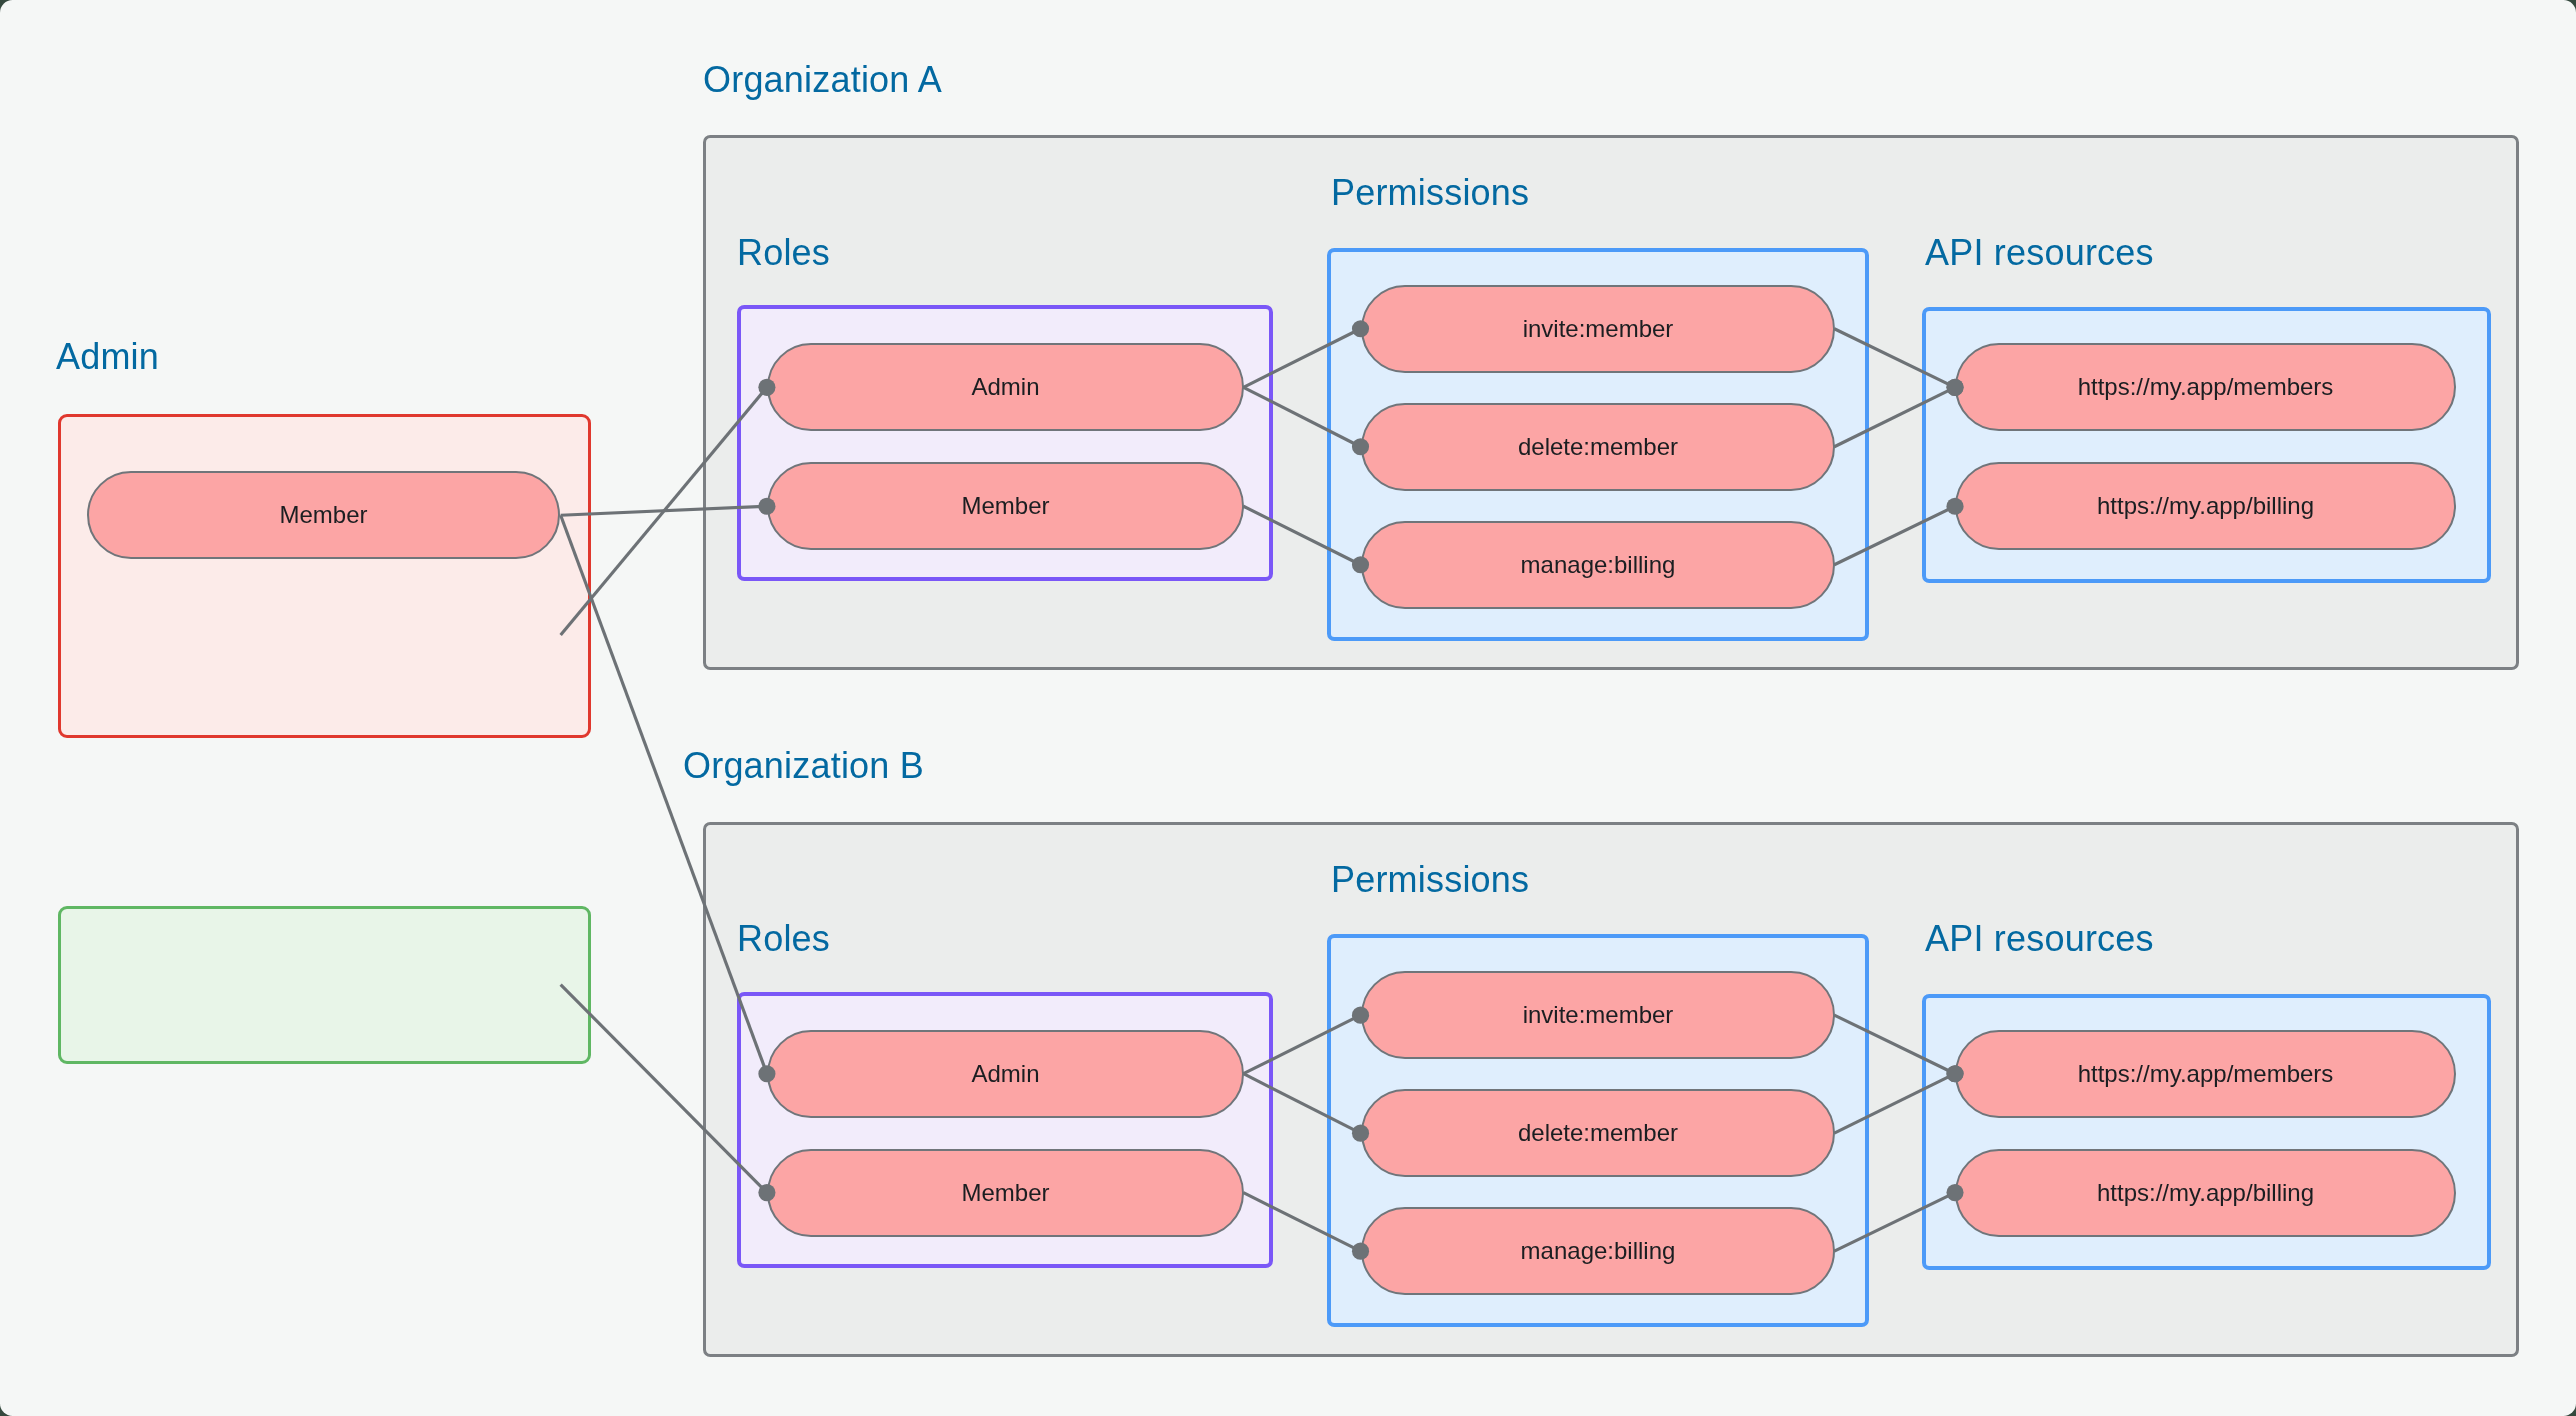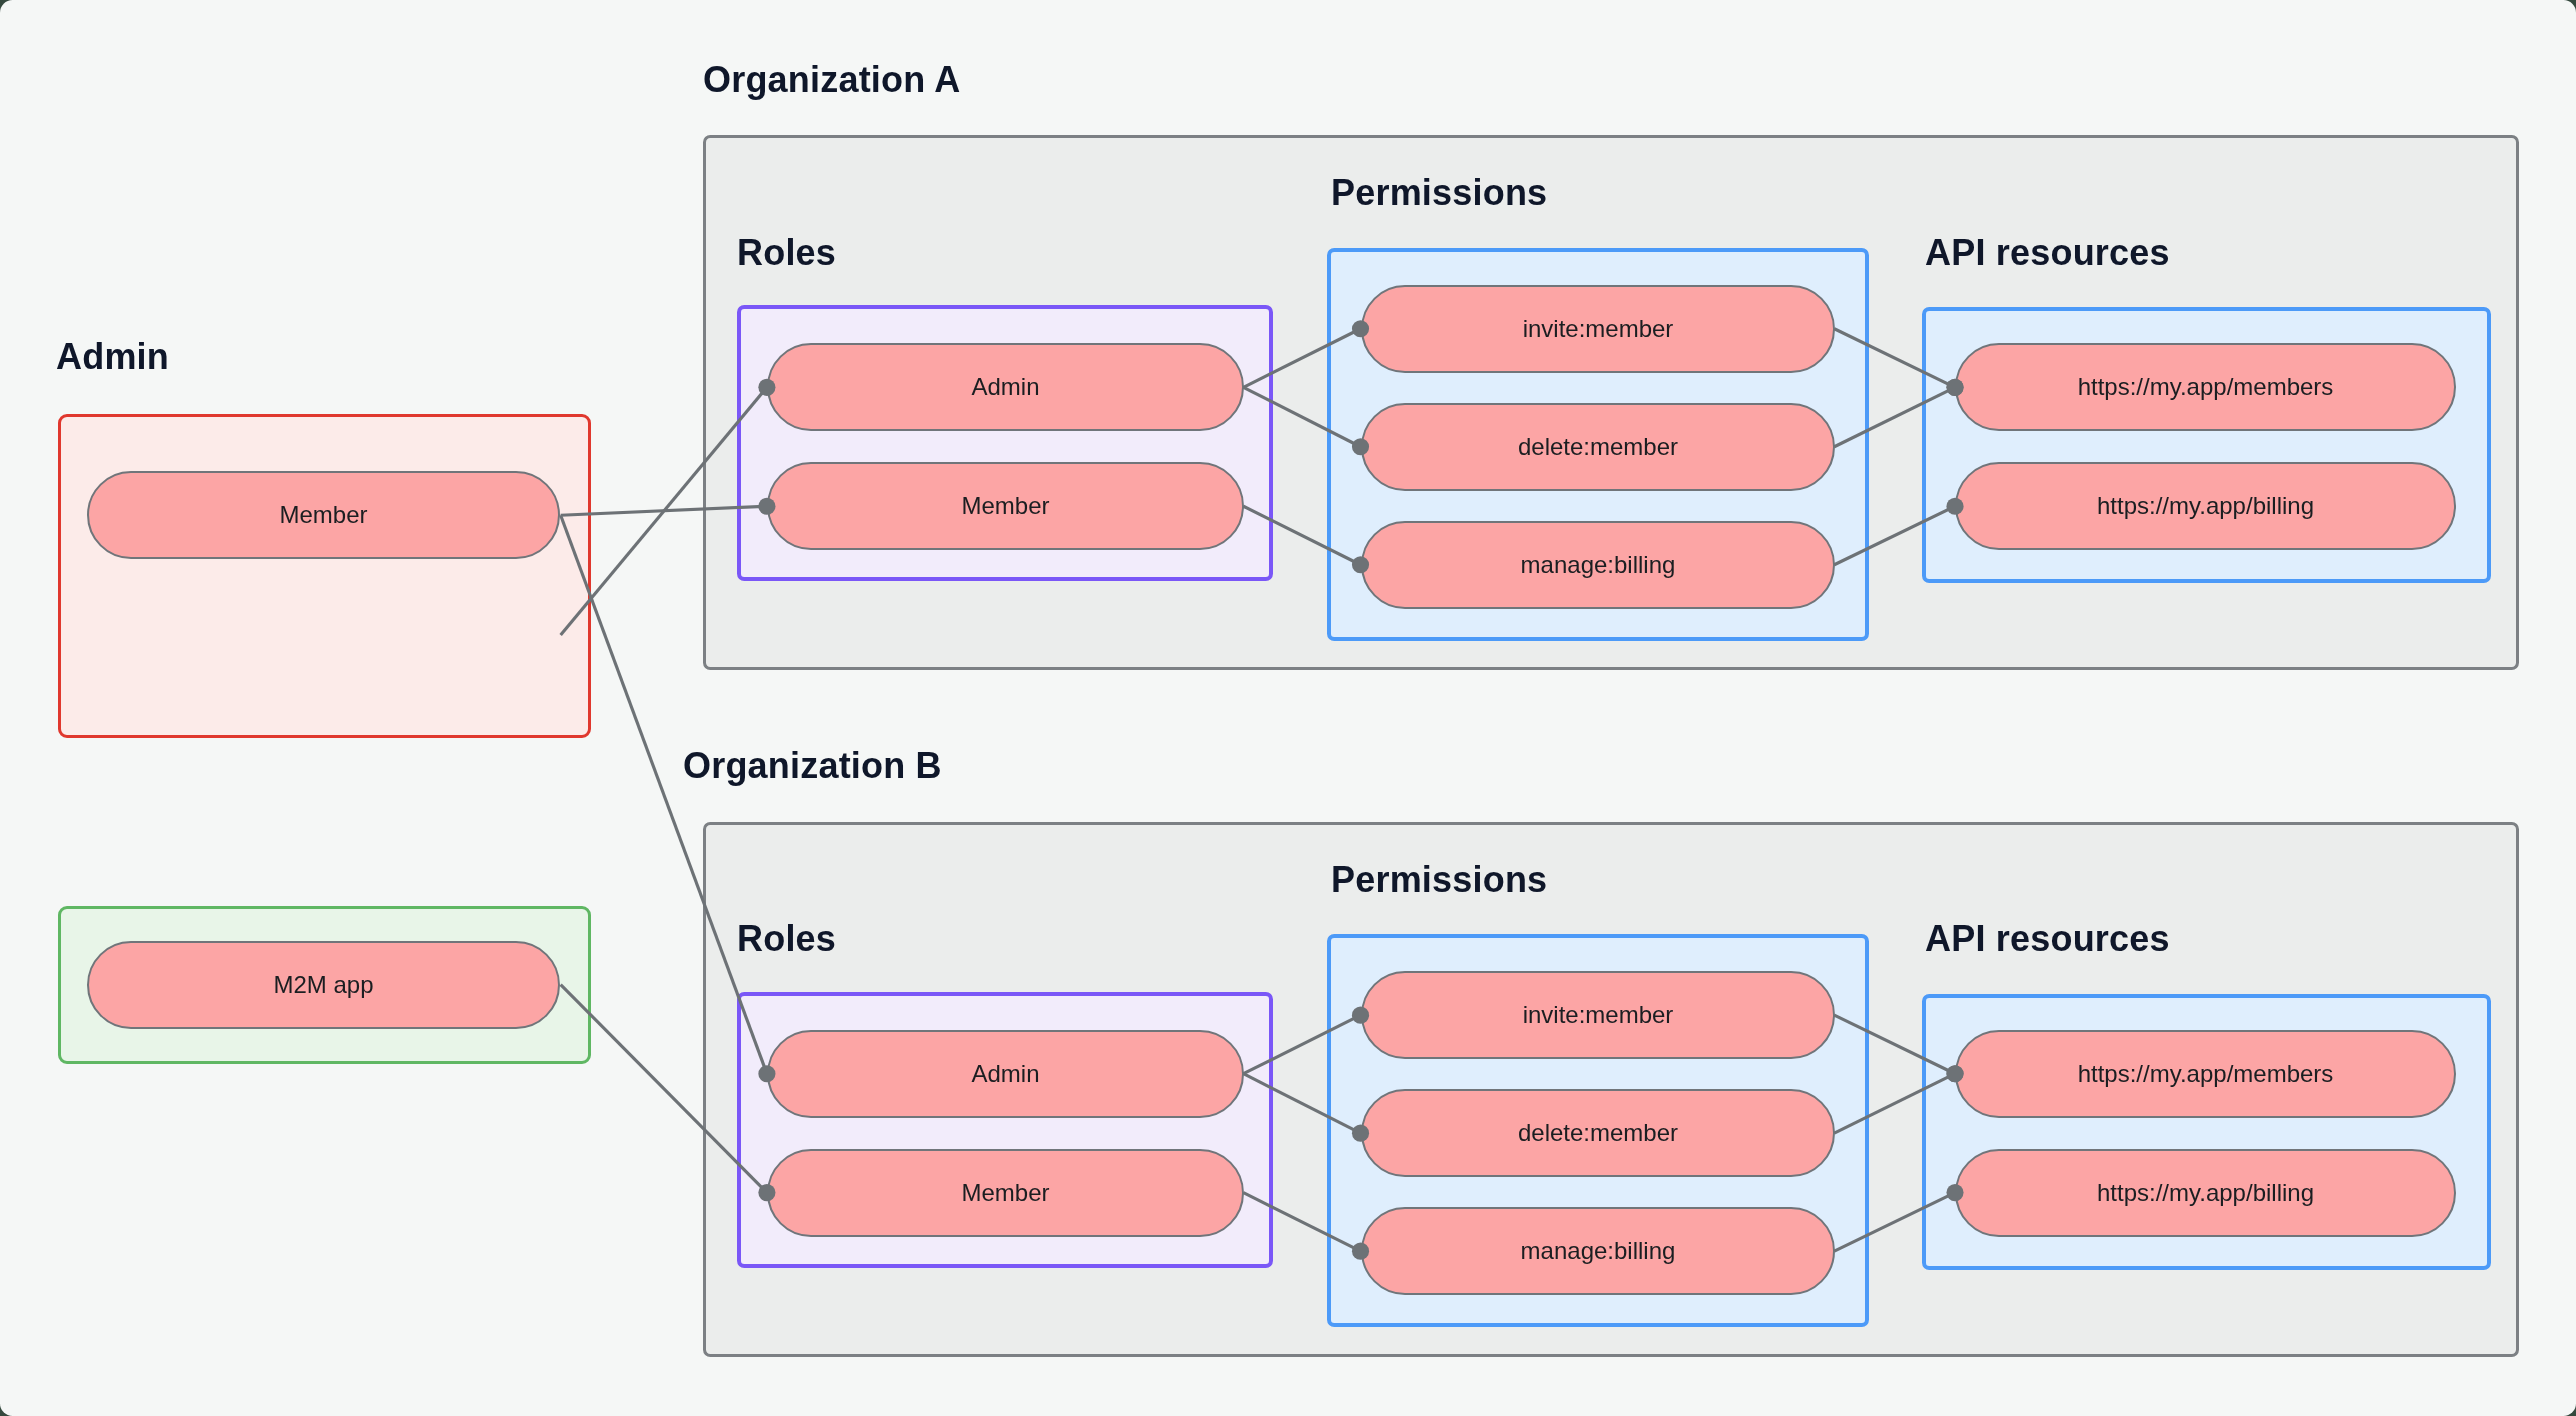--- a/index.html
+++ b/index.html
@@ -11,22 +11,22 @@
   #canvas {
     position: relative;
     width: 2576px; height: 1416px;
     background: #f5f7f6;
     border-radius: 12.6px;
     overflow: hidden;
   }
   .lbl {
     position: absolute;
     font-size: 36px;
-    font-weight: 700;
-    color: #0f172a;
+    font-weight: 400;
+    color: #0369a1;
     letter-spacing: 0.2px;
     white-space: nowrap;
     line-height: 43px;
   }
   .box { position: absolute; box-sizing: border-box; }
   .box.users { background: #fcebe9; border: 3.6px solid #e0382e; border-radius: 9px; }
   .box.m2m   { background: #e8f5e8; border: 3.6px solid #5fb763; border-radius: 9px; }
   .box.org   { background: #ebedec; border: 3.6px solid #7c8084; border-radius: 7.2px; }
   .box.roles { background: #f2ecfb; border: 4.5px solid #7a57f7; border-radius: 7.2px; }
   .box.blue  { background: #dfeefd; border: 4.5px solid #4c9af8; border-radius: 7.2px; }
@@ -48,21 +48,20 @@
 </head>
 <body>
 
 <div id="canvas">
 
   <div class="lbl" style="left:56px; top:335px;">Admin</div>
   <div class="box users" style="left:58px; top:414px; width:533px; height:324px;"></div>
   <div class="pill" id="n-sarah" style="left:87px; top:471px; width:473px; height:88px;">Member</div>
 
   <div class="box m2m" style="left:58px; top:906px; width:533px; height:158px;"></div>
-  <div class="pill" id="n-m2m_app" style="left:87px; top:941px; width:473px; height:88px;">M2M app</div>
 
   <div class="lbl" style="left:703px; top:58px;">Organization A</div>
   <div class="box org" style="left:703px; top:135px; width:1816px; height:535px;"></div>
 
   <div class="lbl" style="left:737px; top:231px;">Roles</div>
   <div class="box roles" style="left:737px; top:305px; width:536px; height:276px;"></div>
   <div class="pill" id="n-a_admin" style="left:767px; top:343px; width:477px; height:88px;">Admin</div>
   <div class="pill" id="n-a_member" style="left:767px; top:462px; width:477px; height:88px;">Member</div>
 
   <div class="lbl" style="left:1331px; top:171px;">Permissions</div>

